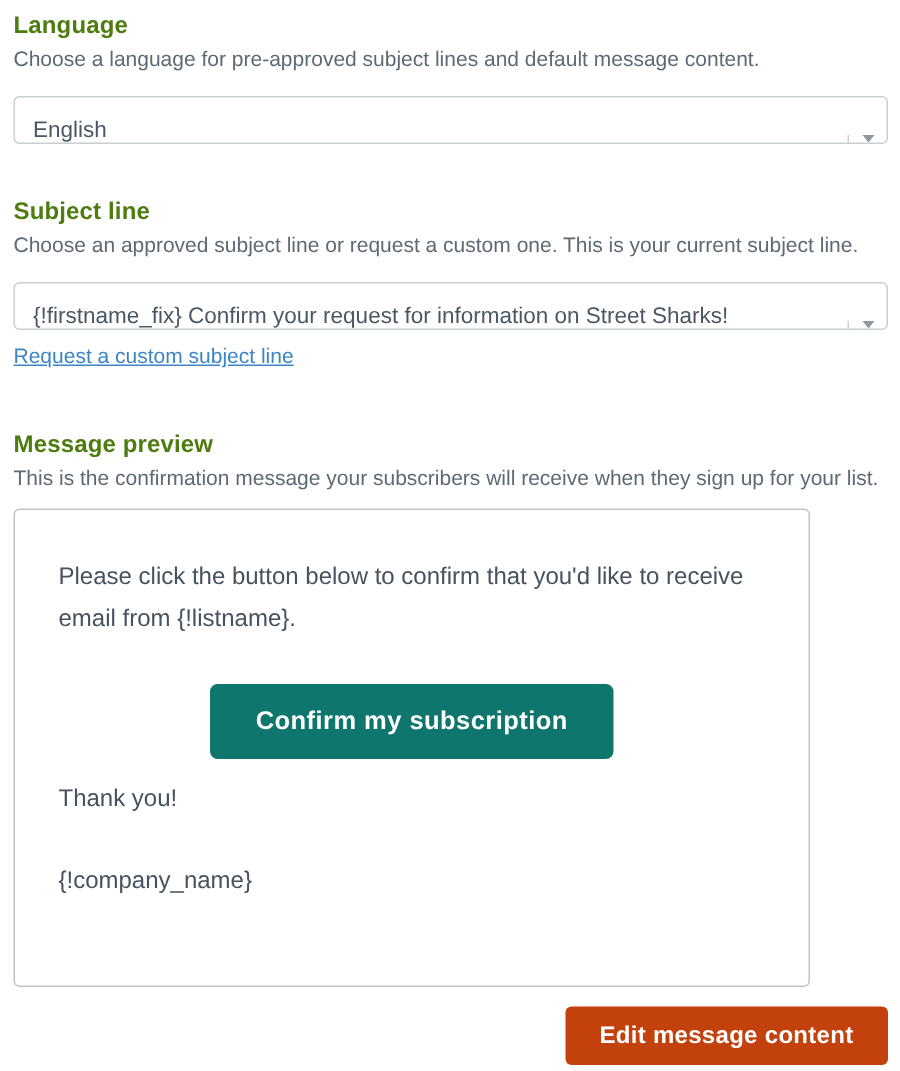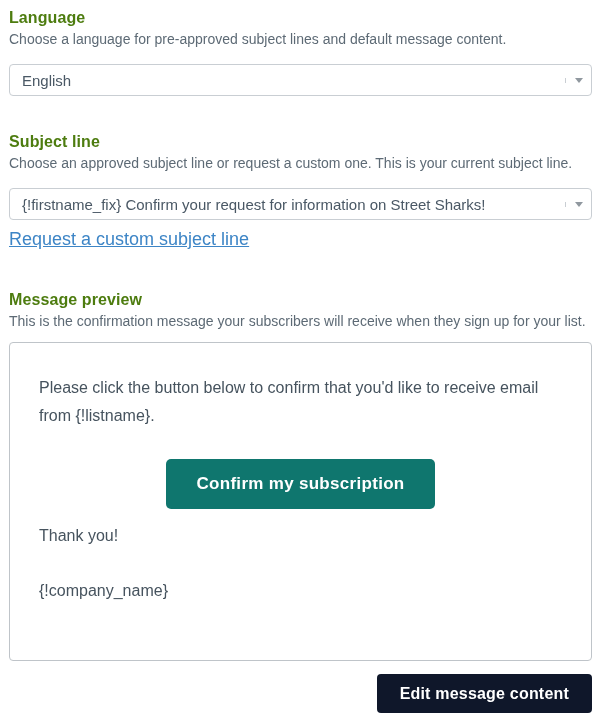--- a/index.html
+++ b/index.html
@@ -10,21 +10,21 @@
   .section-heading {
     font-size: 16px; font-weight: bold; color: #4d7c0f;
     line-height: 20px; letter-spacing: 0.1px;
   }
   .section-desc {
     font-size: 14px; color: #5d6a75; line-height: 18px; margin-top: 2px;
   }
 
   .select {
     margin-top: 16px; height: 32px; border: 1px solid #c9ced3;
-    border-radius: 4px; display: flex; align-items: center;
+    border-radius: 4px; display: flex; align-items: flex-end;
     background: #fff; cursor: pointer; width: 583px;
   }
   .select-value {
     flex: 1; display: flex; align-items: center; padding-left: 12px;
     font-size: 15px; color: #4a5865; white-space: nowrap; overflow: hidden;
   }
   .select-caret-area {
     width: 26px; border-left: 1px solid #c9ced3;
     display: flex; align-items: center; justify-content: center;
   }
@@ -32,44 +32,44 @@
     width: 0; height: 0;
     border-left: 4px solid transparent; border-right: 4px solid transparent;
     border-top: 5px solid #90989f;
   }
 
   .section-language { margin-top: 0; }
   .section-subject { margin-top: 36px; }
   .section-preview { margin-top: 40px; }
 
   .custom-link {
-    display: inline-block; margin-top: 9px; font-size: 18px;
+    display: inline-block; margin-top: 9px; font-size: 14px;
     color: #3d85c6; text-decoration: underline; cursor: pointer; text-align: center;
   }
 
   .preview-box {
-    margin-top: 12px; width: 583px; height: 319px;
+    margin-top: 12px; width: 531px; height: 319px;
     border: 1px solid #bfc4c9; border-radius: 4px;
     padding: 31px 29px 0 29px;
     font-size: 16px; color: #46535e;
   }
   .preview-body { line-height: 28px; max-width: 528px; }
   .confirm-wrap { text-align: center; margin-top: 29px; }
   .confirm-btn {
     background: #0f766e; color: #ffffff; font-weight: bold;
     font-size: 17px; line-height: 20px; padding: 15px 30px;
     border: none; border-radius: 5px; cursor: pointer;
     font-family: "Liberation Sans", sans-serif; letter-spacing: 0.3px;
   }
   .preview-closing { margin-top: 18px; line-height: 18px; }
   .preview-signature { margin-top: 37px; line-height: 18px; }
 
   .footer { margin-top: 13px; width: 583px; text-align: right; }
   .edit-btn {
-    background: #0f172a; color: #ffffff; font-weight: bold;
+    background: #c2410c; color: #ffffff; font-weight: bold;
     font-size: 16px; line-height: 19px; padding: 10px 23px;
     border: none; border-radius: 4px; cursor: pointer;
     font-family: "Liberation Sans", sans-serif; letter-spacing: 0.2px;
   }
 </style>
 </head>
 <body>
 
 <div class="page">
 

